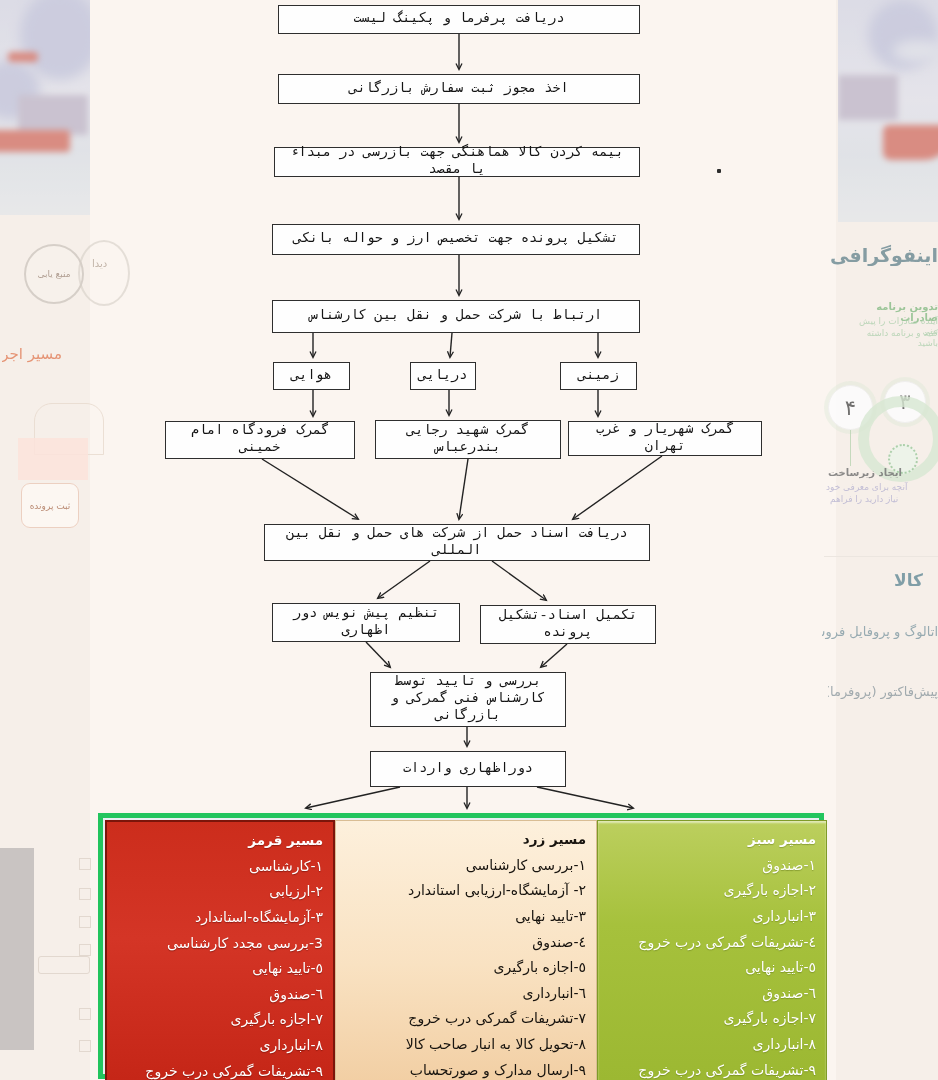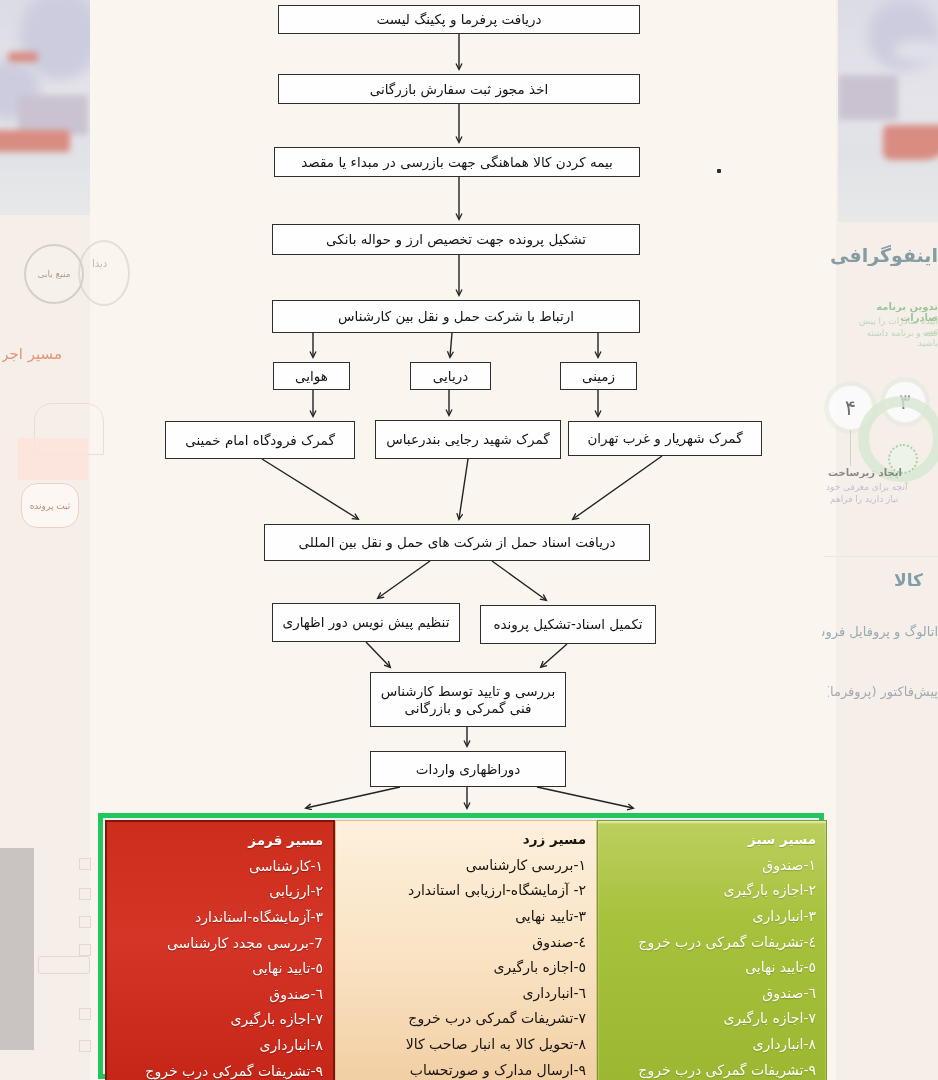--- a/index.html
+++ b/index.html
@@ -10,21 +10,21 @@
   }
   #center-panel {
     position:absolute; left:90px; top:0; width:746px; height:1080px;
     background:#fbf5f0;
   }
   
   .fbox {
     position:absolute; background:#fefefe; border:1.5px solid #2e2e2e;
     display:flex; align-items:center; justify-content:center;
     text-align:center; font-size:13.5px; color:#141414;
-    padding:1px 5px; line-height:1.25; z-index:3;
+    padding:1px 5px; line-height:1.25; z-index:3;font-family:Liberation Mono, monospace;
   }
   #arrows { position:absolute; left:0; top:0; z-index:2; pointer-events:none; }
   
   #path-frame {
     position:absolute; left:98px; top:813px; width:726px; height:266px;
     border:5px solid #22c55e; background:#e8eef2; z-index:3;
   }
   .path-box {
     position:absolute; top:2px; height:262px; padding:6px 10px 4px 6px;
     font-size:14px; line-height:1.83; text-align:right;
@@ -65,21 +65,21 @@
   #sourcing-circle2 {
     left:78px; top:240px; width:52px; height:66px; border-radius:50%;
     border:2px solid #d5cec7; background:transparent; opacity:.6;
   }
   #left-partial-text { left:92px; top:258px; font-size:10px; color:#b3a396; opacity:.8; }
   #left-path-heading { left:2px; top:345px; font-size:15px; font-weight:normal; color:#e0764f; opacity:.75; width:60px; overflow:hidden; white-space:nowrap; }
   #left-round-outline { left:34px; top:403px; width:70px; height:52px; border:1px solid #e7d9cd; border-radius:18px 18px 0 0; opacity:.8; }
   #left-pink-rect { left:18px; top:438px; width:70px; height:42px; background:#fbe3da; opacity:.85; }
   #register-button {
     left:21px; top:483px; width:58px; height:45px; border:1px solid #eccdbd;
-    border-radius:16px; background:#fdf8f4; color:#b58268; font-size:9px;
+    border-radius:9px; background:#fdf8f4; color:#b58268; font-size:9px;
     display:flex; align-items:center; justify-content:center; opacity:.9; cursor:default;
   }
   #left-gray-rect { left:0; top:848px; width:34px; height:202px; background:#c9c4c2; }
   .ghost-check { position:absolute; width:12px; height:12px; border:1px solid #ddd2c8; opacity:.8; }
   #ghost-field { left:38px; top:956px; width:52px; height:18px; border:1px solid #ddd2c8; border-radius:3px; font-size:6px; color:#cbbfae; display:flex; align-items:center; justify-content:center; opacity:.8; }
   
   #infographic-heading { left:822px; top:244px; width:116px; font-size:19px; font-weight:bold; color:#49707d; opacity:.65; white-space:nowrap; overflow:hidden; }
   #export-plan-title { left:858px; top:301px; font-size:10px; font-weight:bold; color:#7fb87f; opacity:.75; }
   .green-caption { position:absolute; font-size:9px; color:#aed0ae; opacity:.8; z-index:1; }
   .num-circle {
@@ -172,21 +172,21 @@
     </div>
   <div class="fbox" style="left:272px;top:224px;width:368px;height:31px">
       <span>تشکیل پرونده جهت تخصیص ارز و حواله بانکی</span>
     </div>
   <div class="fbox" style="left:272px;top:300px;width:368px;height:33px">
       <span>ارتباط با شرکت حمل و نقل بین کارشناس</span>
     </div>
   <div class="fbox" style="left:273px;top:362px;width:77px;height:28px">
       <span>هوایی</span>
     </div>
-  <div class="fbox" style="left:410px;top:362px;width:81px;height:28px">
+  <div class="fbox" style="left:410px;top:362px;width:66px;height:28px">
       <span>دریایی</span>
     </div>
   <div class="fbox" style="left:560px;top:362px;width:77px;height:28px">
       <span>زمینی</span>
     </div>
   <div class="fbox" style="left:165px;top:421px;width:190px;height:38px">
       <span>گمرک فرودگاه امام خمینی</span>
     </div>
   <div class="fbox" style="left:375px;top:420px;width:186px;height:39px">
       <span>گمرک شهید رجایی بندرعباس</span>
@@ -240,21 +240,21 @@
       <line x1="537" y1="787" x2="633" y2="808"></line>
     </g>
   </svg>
 
   <div id="path-frame">
     <div class="path-box" id="red-path">
       <div class="path-title">مسیر قرمز</div>
       <div class="path-item">۱-کارشناسی</div>
       <div class="path-item">۲-ارزیابی</div>
       <div class="path-item">۳-آزمایشگاه-استاندارد</div>
-      <div class="path-item">7-بررسی مجدد کارشناسی</div>
+      <div class="path-item">3-بررسی مجدد کارشناسی</div>
       <div class="path-item">٥-تایید نهایی</div>
       <div class="path-item">٦-صندوق</div>
       <div class="path-item">۷-اجازه بارگیری</div>
       <div class="path-item">۸-انبارداری</div>
       <div class="path-item">۹-تشریفات گمرکی درب خروج</div>
     </div>
     <div class="path-box" id="yellow-path">
       <div class="path-title">مسیر زرد</div>
       <div class="path-item">۱-بررسی کارشناسی</div>
       <div class="path-item">۲- آزمایشگاه-ارزیابی استاندارد</div>

